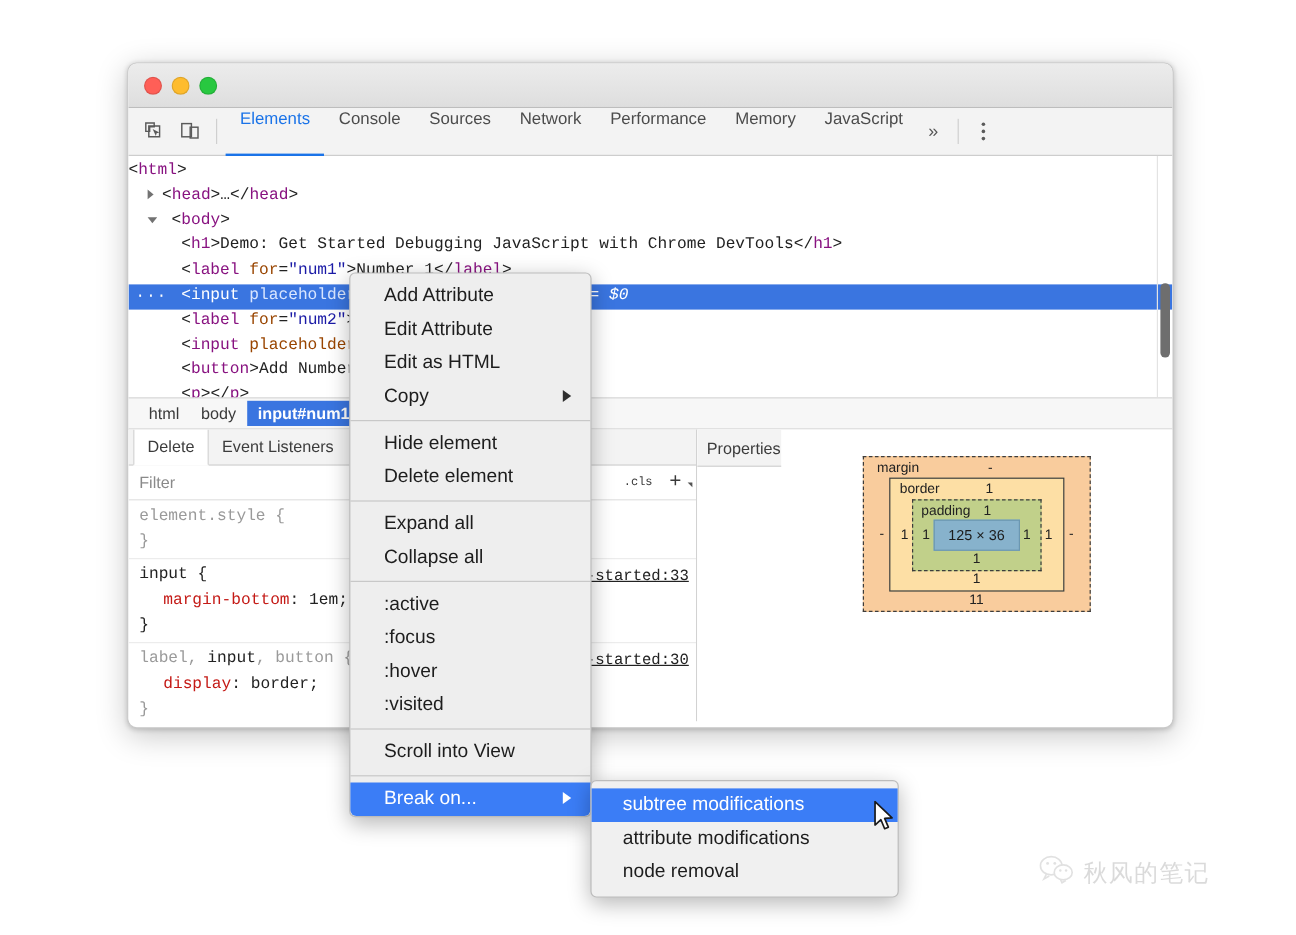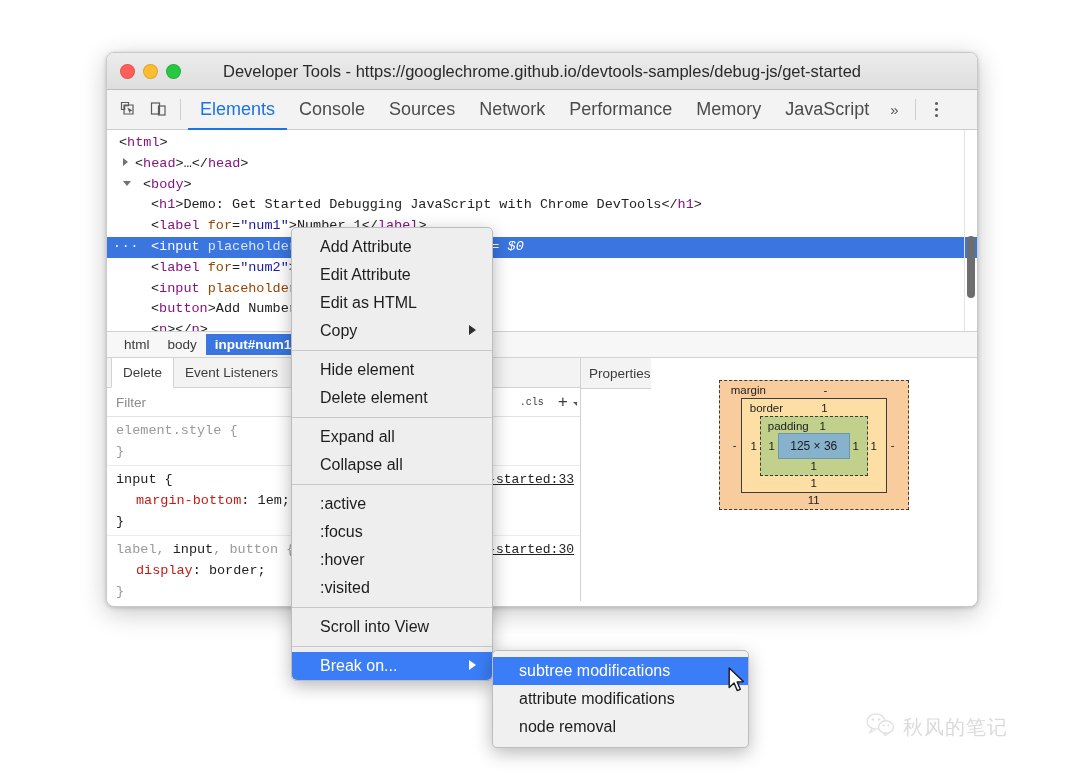--- a/index.html
+++ b/index.html
@@ -80,23 +80,23 @@
     justify-content: center;
     color: #5a5a5a;
   }
   .tb-sep {
     width: 1px;
     background: #cfcfcf;
     margin: 9px 7px;
   }
   .tab {
     display: flex;
-    align-items: center;
+    align-items: flex-start;
     padding: 0 12px;
-    font-size: 18px;
+    font-size: 14px;
     color: #4c4c4c;
     border-bottom: 2px solid transparent;
     margin-bottom: -1px;
     white-space: nowrap;
   }
   .tab.selected {
     color: #1a73e8;
     border-bottom-color: #1a73e8;
   }
   .tb-more {
@@ -480,21 +480,20 @@
 <body>
 
 <div id="devtools-window">
 
   <div id="titlebar">
     <div class="traffic">
       <span class="dot red"></span>
       <span class="dot yellow"></span>
       <span class="dot green"></span>
     </div>
-    <div id="window-title">Developer Tools - https://googlechrome.github.io/devtools-samples/debug-js/get-started</div>
   </div>
 
   <div id="tabbar">
     <div class="tb-icon">
       <svg width="17" height="17" viewBox="0 0 17 17">
         <path d="M1.5 1.5 h7 v3.2 h-3.8 v3.8 h-3.2 z M4 4 h9 v9 h-9 z" fill="none" stroke="#5a5a5a" stroke-width="1.2"></path>
         <path d="M7.2 6.4 l5.6 3.1 -2.3 0.6 -0.6 2.3 z" fill="#5a5a5a"></path>
       </svg>
     </div>
     <div class="tb-icon">
@@ -531,21 +530,21 @@
     <div class="tb-sep"></div>
     <div class="tb-kebab">
       <i></i>
         <i></i>
         <i></i>
     </div>
   </div>
 
   <div id="dom-tree">
     <div id="dom-rows">
-        <div class="node" style="padding-left: 12px;"><span class="punc">&lt;</span><span class="tag">html</span><span class="punc">&gt;</span></div>
+        <div class="node" style="padding-left: 0;"><span class="punc">&lt;</span><span class="tag">html</span><span class="punc">&gt;</span></div>
         <div class="node" style="padding-left: 28px;"><span class="arrow collapsed" style="left: 16px;"></span><span class="punc">&lt;</span><span class="tag">head</span><span class="punc">&gt;</span><span class="txt">…</span><span class="punc">&lt;/</span><span class="tag">head</span><span class="punc">&gt;</span></div>
         <div class="node" style="padding-left: 36px;"><span class="arrow expanded" style="left: 16px;"></span><span class="punc">&lt;</span><span class="tag">body</span><span class="punc">&gt;</span></div>
         <div class="node" style="padding-left: 44px;"><span class="punc">&lt;</span><span class="tag">h1</span><span class="punc">&gt;</span><span class="txt">Demo: Get Started Debugging JavaScript with Chrome DevTools</span><span class="punc">&lt;/</span><span class="tag">h1</span><span class="punc">&gt;</span></div>
         <div class="node" style="padding-left: 44px;"><span class="punc">&lt;</span><span class="tag">label</span><span class="txt"> </span><span class="attr">for</span><span class="punc">=</span><span class="val">"num1"</span><span class="punc">&gt;</span><span class="txt">Number 1</span><span class="punc">&lt;/</span><span class="tag">label</span><span class="punc">&gt;</span></div>
         <div class="node sel" style="padding-left: 44px;"><span class="ellipsis-badge">···</span><span class="punc">&lt;</span><span class="tag">input</span><span class="txt"> </span><span class="attr">placeholder</span><span class="punc">=</span><span class="val">"Number 1"</span><span class="txt"> </span><span class="attr">id</span><span class="punc">=</span><span class="val">"num1"</span><span class="punc">&gt;</span><span class="dollar"> == $0</span></div>
         <div class="node" style="padding-left: 44px;"><span class="punc">&lt;</span><span class="tag">label</span><span class="txt"> </span><span class="attr">for</span><span class="punc">=</span><span class="val">"num2"</span><span class="punc">&gt;</span><span class="txt">Number 2</span><span class="punc">&lt;/</span><span class="tag">label</span><span class="punc">&gt;</span></div>
         <div class="node" style="padding-left: 44px;"><span class="punc">&lt;</span><span class="tag">input</span><span class="txt"> </span><span class="attr">placeholder</span><span class="punc">=</span><span class="val">"Number 2"</span><span class="txt"> </span><span class="attr">id</span><span class="punc">=</span><span class="val">"num2"</span><span class="punc">&gt;</span></div>
         <div class="node" style="padding-left: 44px;"><span class="punc">&lt;</span><span class="tag">button</span><span class="punc">&gt;</span><span class="txt">Add Number 1 and Number 2</span><span class="punc">&lt;/</span><span class="tag">button</span><span class="punc">&gt;</span></div>
         <div class="node" style="padding-left: 44px;"><span class="punc">&lt;</span><span class="tag">p</span><span class="punc">&gt;</span><span class="punc">&lt;/</span><span class="tag">p</span><span class="punc">&gt;</span></div>
       </div>

